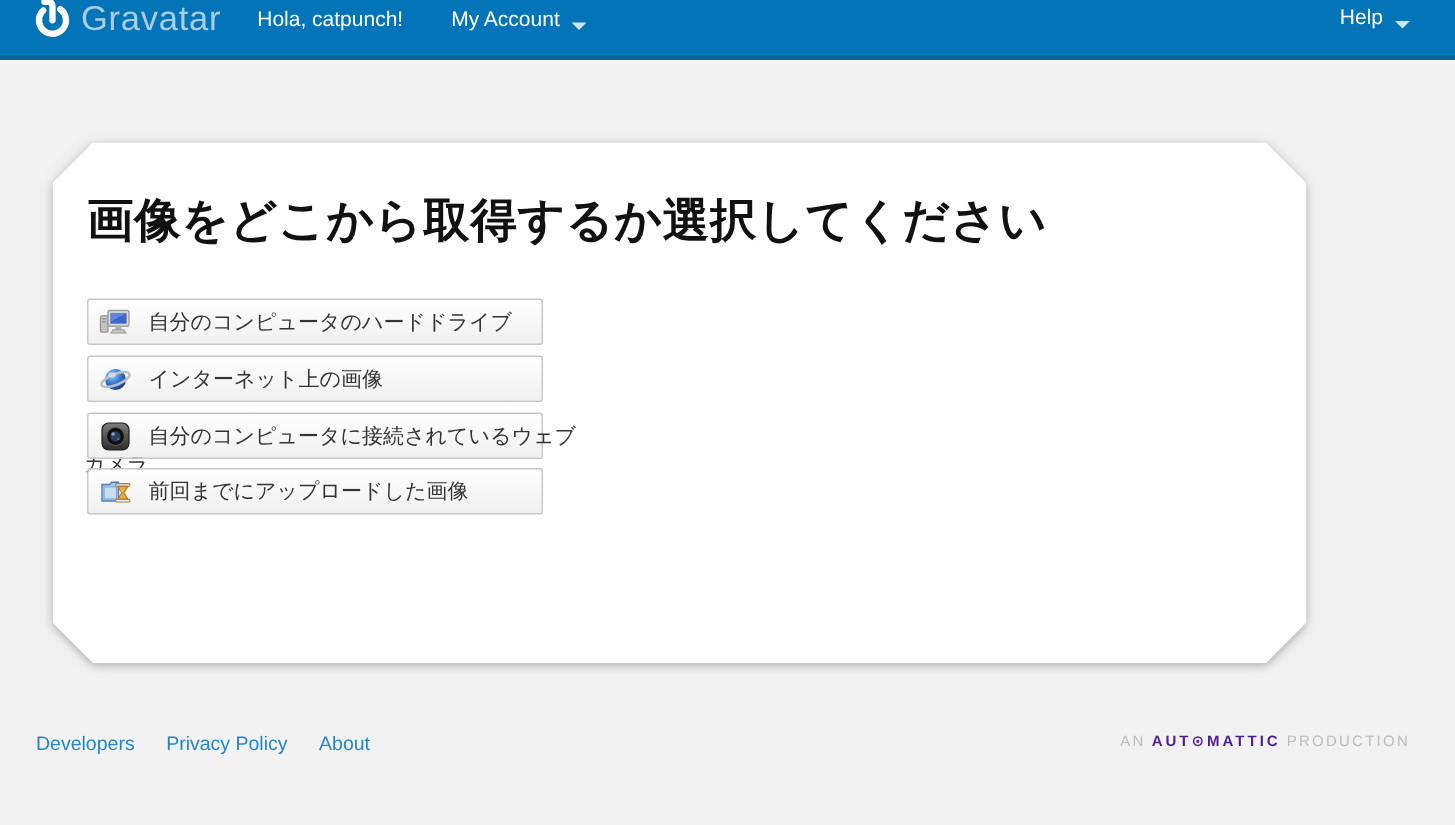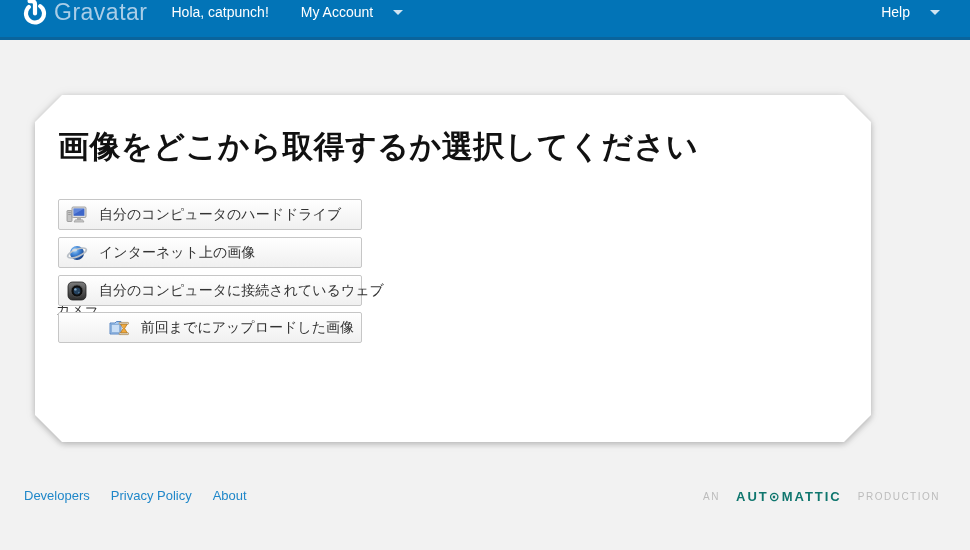--- a/index.html
+++ b/index.html
@@ -17,21 +17,21 @@
     display:flex; align-items:center; justify-content:space-between;
     padding:0 30px 13px 22px;
   }
   .nav-left { display:flex; align-items:center; }
   .brand { display:flex; align-items:center; gap:6px; text-decoration:none; cursor:pointer; }
   .logo-icon { width:26px; height:26px; display:inline-block; }
   .brand-text { color:#a9cde7; font-size:23px; font-weight:400; letter-spacing:0.5px; line-height:1; }
   .greeting { color:#ffffff; font-size:14px; margin-left:24px; }
   .nav-item {
     color:#ffffff; font-size:14px; text-decoration:none; cursor:pointer;
-    display:inline-flex; align-items:center; gap:20px; margin-left:32px;
+    display:inline-flex; align-items:flex-end; gap:8px; margin-left:32px;
   }
   .nav-right .nav-item { margin-left:16px; }
   .caret {
     width:0; height:0; display:inline-block;
     border-left:5px solid transparent; border-right:5px solid transparent;
     border-top:5px solid #cfe4f2;
   }
 
   
   .card-wrap {
@@ -55,38 +55,38 @@
     background:linear-gradient(#ffffff,#f0f0f0);
     border:1px solid #c6c6c6; border-radius:2px;
     font-family:"Liberation Sans","DejaVu Sans",sans-serif;
     font-size:14px; color:#333; cursor:pointer; text-align:left;
     white-space:nowrap; overflow:visible;
   }
   .btn-icon { width:22px; height:22px; flex:0 0 22px; display:inline-block; }
   #btn-harddrive { top:104px; }
   #btn-internet  { top:142px; }
   #btn-webcam    { top:180px; }
-  #btn-history   { top:217px;justify-content:flex-end; }
+  #btn-history   { top:217px; }
   .overflow-text {
     position:absolute; left:21px; top:206px; z-index:0;
     font-size:14px; color:#333; white-space:nowrap;
   }
 
   
   .footer-links {
     position:absolute; left:24px; top:488px;
     display:flex; gap:21px;
   }
   .footer-links a { color:#1f87c9; font-size:13px; text-decoration:none; cursor:pointer; }
   .production {
     position:absolute; right:30px; top:489px;
-    display:flex; align-items:center; gap:16px; white-space:nowrap;
+    display:flex; align-items:center; gap:4px; white-space:nowrap;
   }
   .prod-light { color:#bcbcbc; font-size:10px; letter-spacing:1.5px; }
-  .prod-brand { color:#0f766e; font-size:13px; font-weight:700; letter-spacing:2px;text-align:center; }
+  .prod-brand { color:#4c1d95; font-size:10px; font-weight:700; letter-spacing:2px;text-align:center; }
 </style>
 </head>
 <body>
 
 <header class="navbar">
   <div class="nav-left">
     <a class="brand">
       <span class="logo-icon">
         <svg viewBox="0 0 26 26" width="26" height="26" aria-hidden="true">
           <circle cx="13" cy="14.5" r="9" fill="none" stroke="#ffffff" stroke-width="4.2" stroke-dasharray="44 12.5" stroke-linecap="round" transform="rotate(-55 13 14.5)"></circle>

